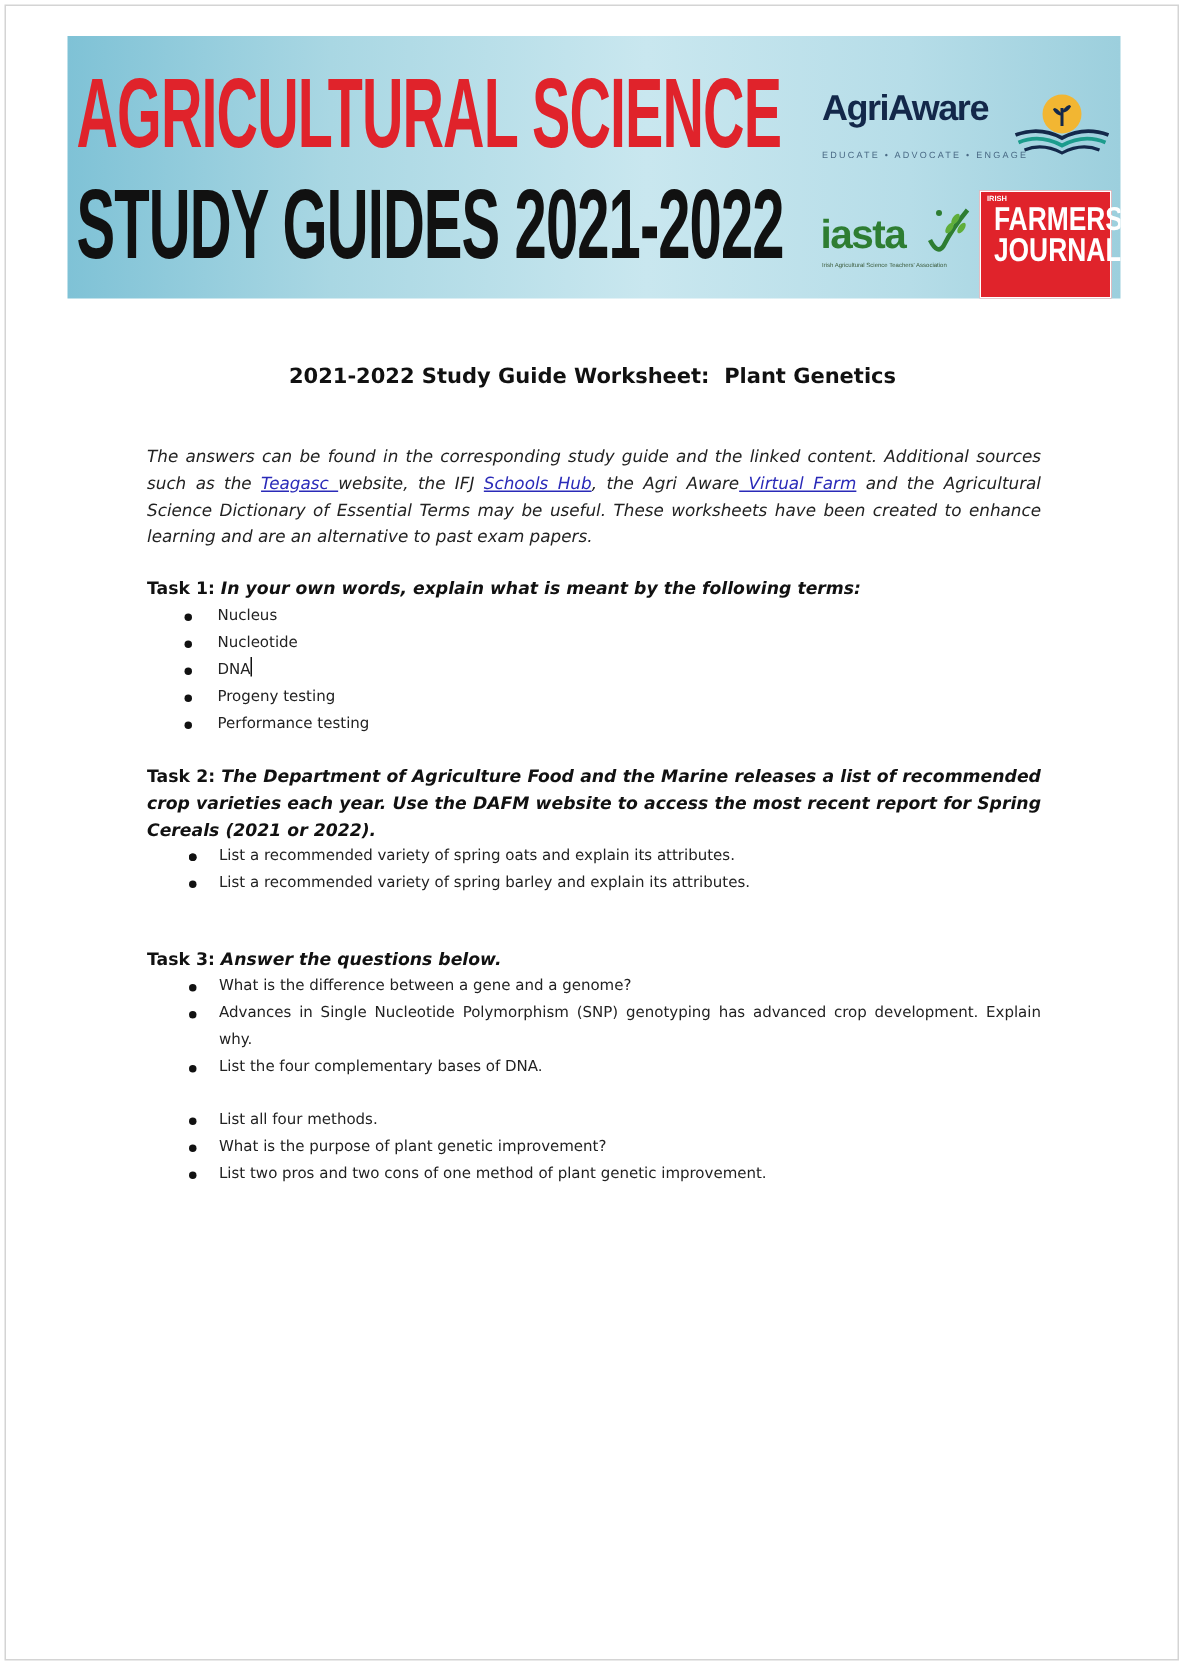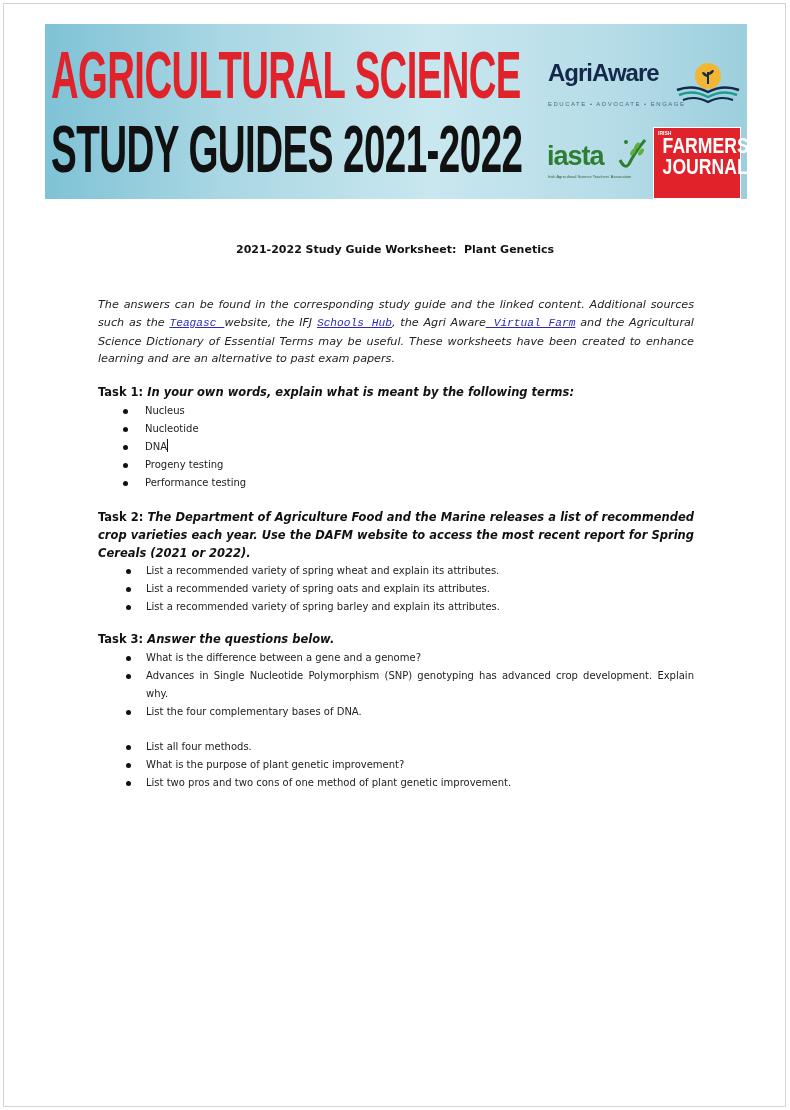--- a/index.html
+++ b/index.html
@@ -13,23 +13,23 @@
   .agri-tag { position: absolute; left: 503px; top: 77px; font-family: "Liberation Sans", sans-serif; font-size: 6px; color: #4a6a85; letter-spacing: 1.5px; }
   .agri-logo { position: absolute; left: 628px; top: 36px; width: 70px; height: 50px; }
   .iasta { position: absolute; left: 502px; top: 117px; font-family: "Liberation Sans", sans-serif; font-weight: bold; font-size: 27px; color: #2e7d32; letter-spacing: -1px; }
   .iasta-sub { position: absolute; left: 503px; top: 150px; font-family: "Liberation Sans", sans-serif; font-size: 4px; color: #3a5a3a; }
   .iasta-leaf { position: absolute; left: 572px; top: 110px; width: 30px; height: 40px; }
   .ifj { position: absolute; left: 608px; top: 103px; width: 88px; height: 72px; background: #e0232b; border: 1px solid #fff; box-sizing: border-box; color: #fff; font-family: "Liberation Sans", sans-serif; font-weight: bold; text-align: center; }
   .ifj .irish { position: absolute; left: 4px; top: 2px; font-size: 5px; }
   .ifj .farmers { position: absolute; left: 0; right: 0; top: 7px; font-size: 22px; line-height: 22px; transform: scaleX(0.8); }
   .ifj .journal { position: absolute; left: 0; right: 0; top: 28px; font-size: 22px; line-height: 22px; transform: scaleX(0.8); }
 
-  .title { position: absolute; left: 0; width: 790px; top: 243px; text-align: center; font-family: "DejaVu Sans", sans-serif; font-weight: bold; font-size: 11px; color: #111; white-space: pre; }
+  .title { position: absolute; left: 0; width: 790px; top: 243px; text-align: center; font-family: "DejaVu Sans", sans-serif; font-weight: bold; font-size: 14px; color: #111; white-space: pre; }
   .intro { position: absolute; left: 98px; top: 296px; width: 596px; font-family: "DejaVu Sans", sans-serif; font-style: italic; font-size: 11.2px; line-height: 17.8px; text-align: justify; color: #222; }
-  .intro a { color: #2a2ab8; text-decoration: underline; font-family: Liberation Mono, monospace; }
+  .intro a { color: #2a2ab8; text-decoration: underline; }
   .task { position: absolute; left: 98px; width: 596px; font-family: "DejaVu Sans", sans-serif; font-size: 11.5px; line-height: 17.8px; color: #111; }
   .task .hdr { text-align: justify; }
   .task .hdr b { font-weight: bold; }
   .task .hdr i { font-style: italic; font-weight: bold; }
   .task ul { list-style: none; margin: 0; padding: 0; }
   .task li { position: relative; padding-left: 47px; font-size: 10px; line-height: 18px; color: #222; text-align: justify; }
   .task li .bullet { position: absolute; left: 22px; top: 7px; width: 5px; height: 5px; border-radius: 50%; background: #111; }
   .task.t1 li { padding-left: 47px; }
   .task.t1 li .bullet { left: 25px; }
   .task.tx li { padding-left: 28px; }
@@ -86,21 +86,21 @@
     <li><span class="bullet"></span><span>Nucleotide</span></li>
     <li><span class="bullet"></span><span>DNA</span><span class="caret"></span></li>
     <li><span class="bullet"></span><span>Progeny testing</span></li>
     <li><span class="bullet"></span><span>Performance testing</span></li>
   </ul>
 </div>
 
 <div class="task tx" style="top:509px;">
   <div class="hdr"><b>Task 2:</b><i> The Department of Agriculture Food and the Marine releases a list of recommended crop varieties each year. Use the DAFM website to access the most recent report for Spring Cereals (2021 or 2022).</i></div>
   <ul>
-    <li><span class="bullet"></span><span>List a recommended variety of spring wheat and explain its attributes.</span></li>
+    <li><span class="bullet"></span></li>
     <li><span class="bullet"></span><span>List a recommended variety of spring oats and explain its attributes.</span></li>
     <li><span class="bullet"></span><span>List a recommended variety of spring barley and explain its attributes.</span></li>
   </ul>
 </div>
 
 <div class="task tx" style="top:631px;">
   <div class="hdr"><b>Task 3:</b><i> Answer the questions below.</i></div>
   <ul>
     <li><span class="bullet"></span><span>What is the difference between a gene and a genome?</span></li>
     <li><span class="bullet"></span><span>Advances in Single Nucleotide Polymorphism (SNP) genotyping has advanced crop development. Explain why.</span></li>

